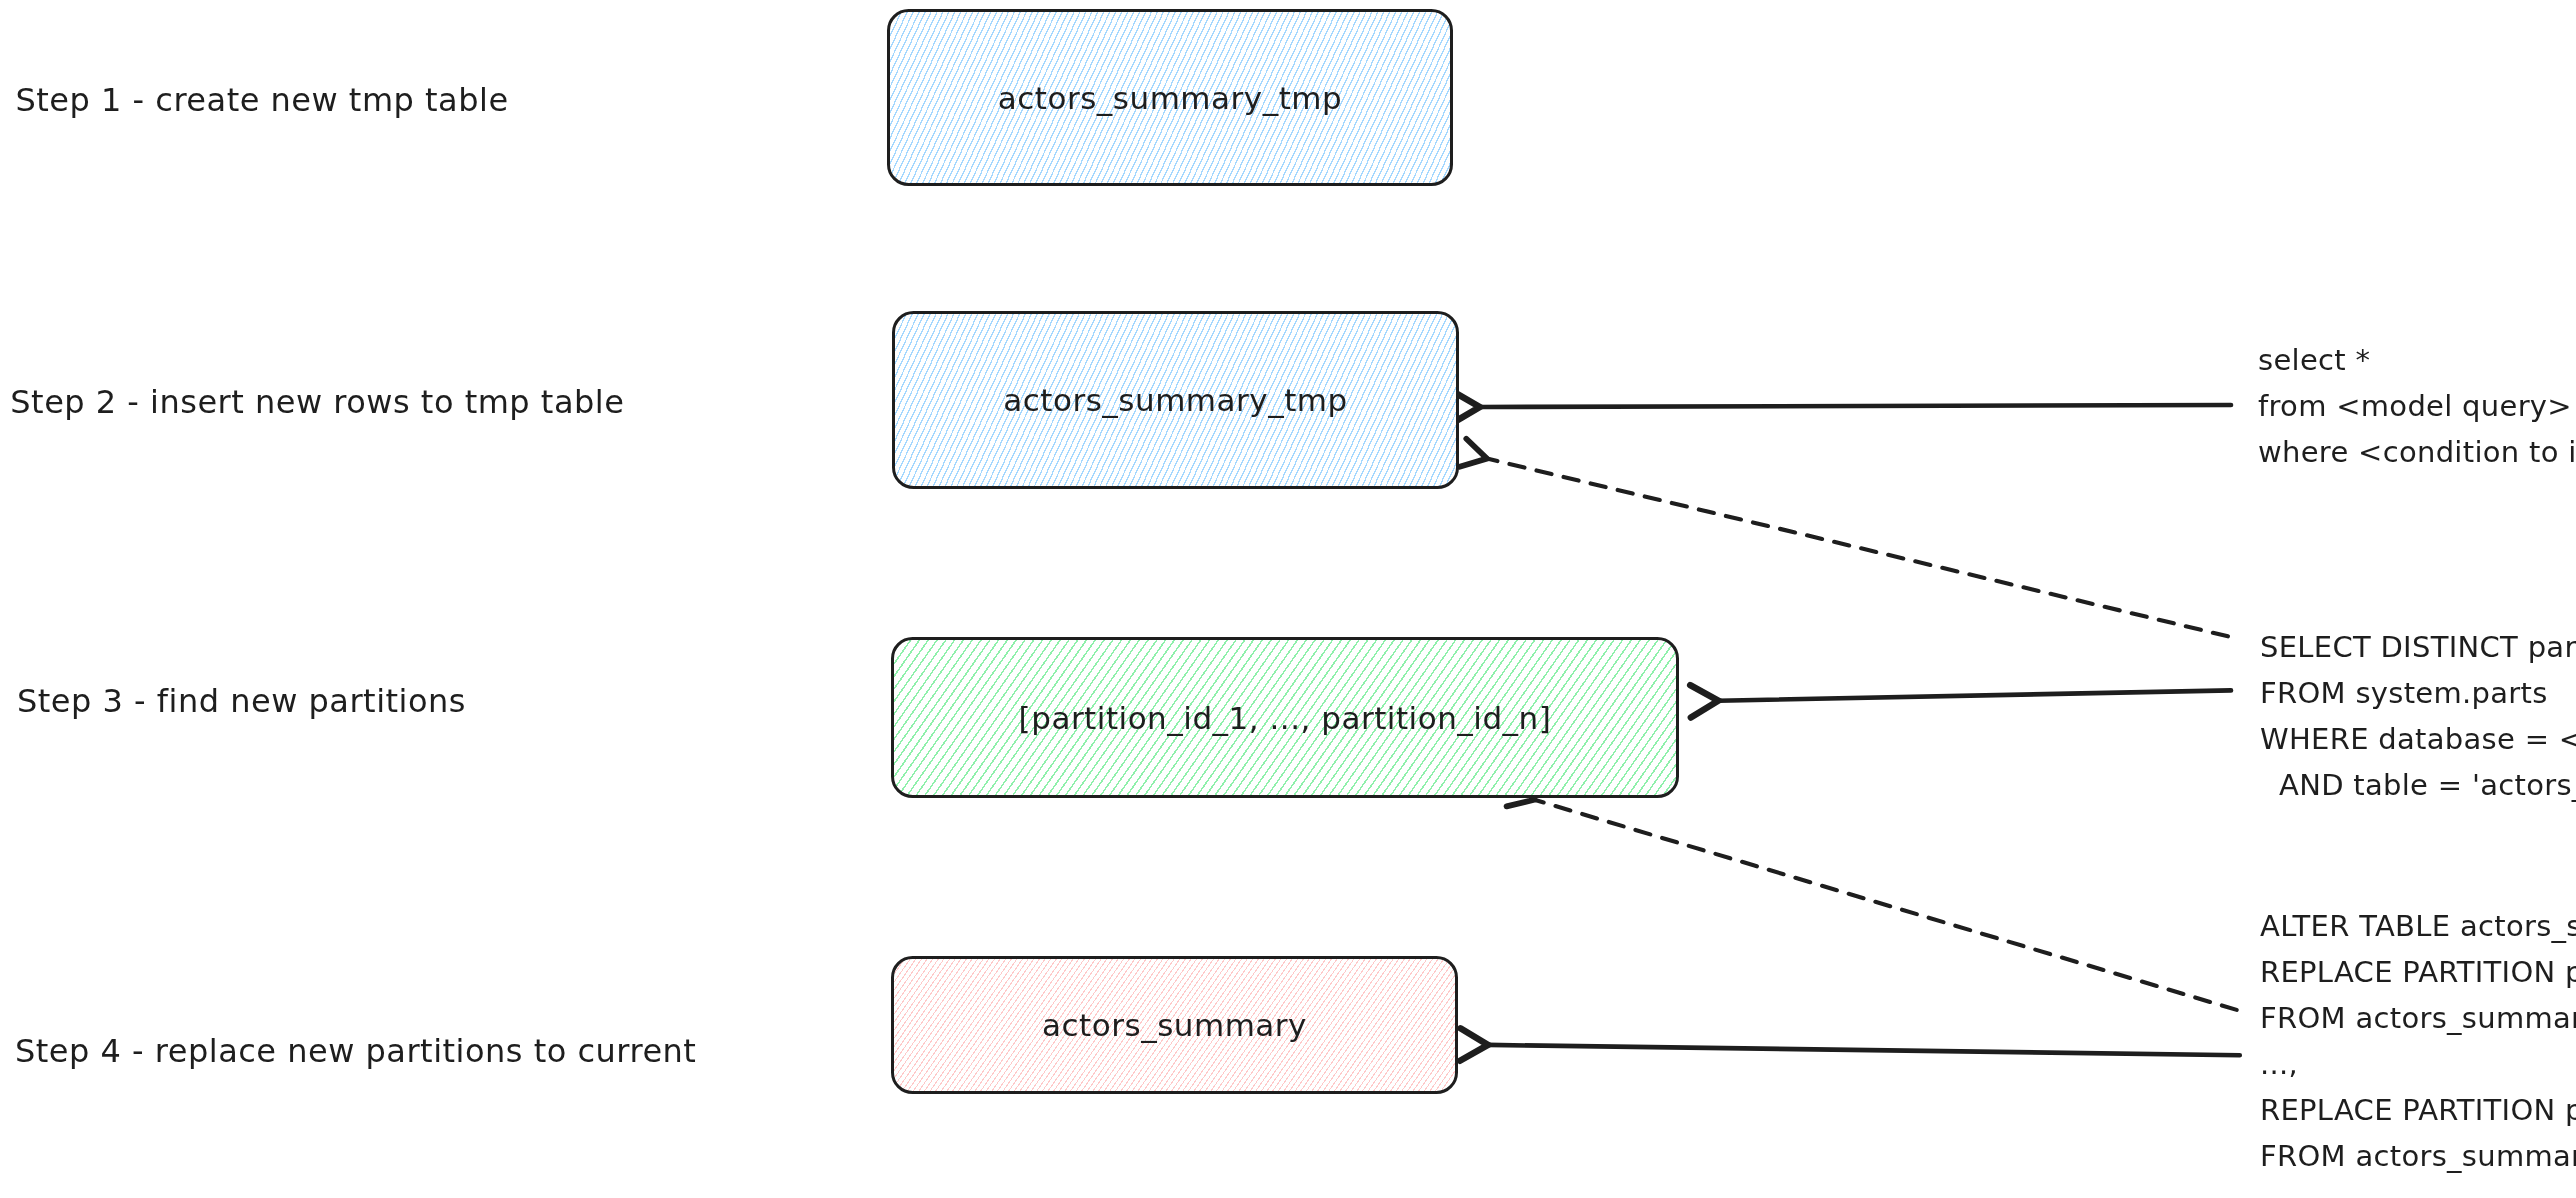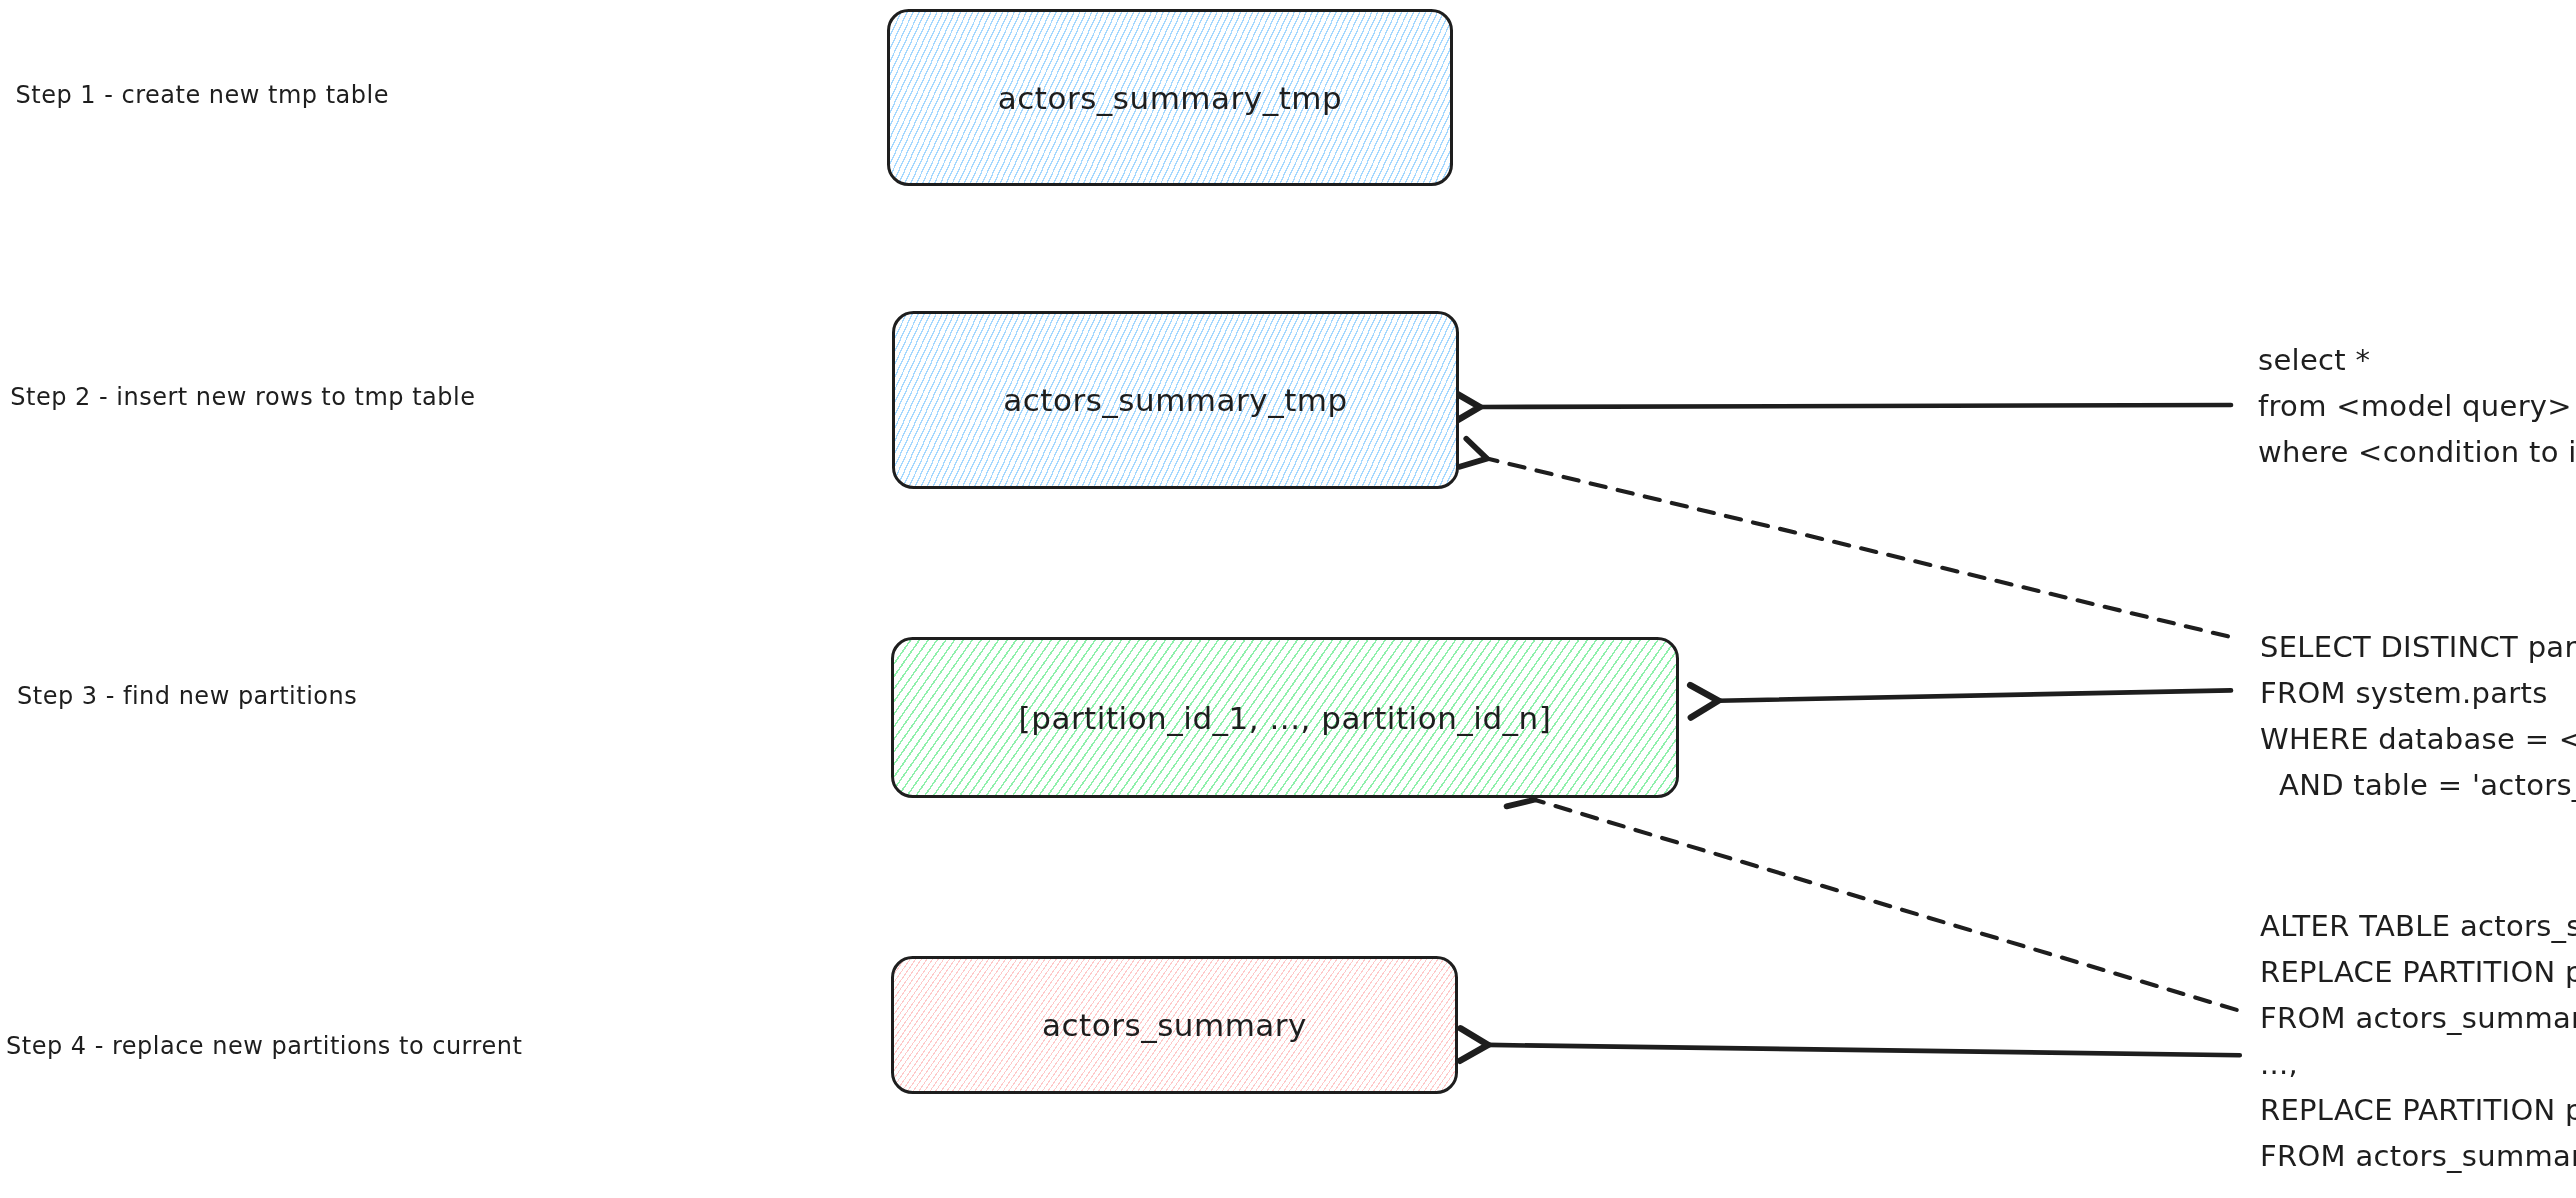--- a/index.html
+++ b/index.html
@@ -7,25 +7,25 @@
     --blue:#a5d8ff;
     --green:#8ff0ab;
     --pink:#ffc9c9;
   }
   *{margin:0;padding:0;box-sizing:border-box;}
   html,body{width:3650px;height:1199px;background:#ffffff;overflow:hidden;
     font-family:"DejaVu Sans",sans-serif;color:var(--stroke);}
   .canvas{position:relative;width:3650px;height:1199px;}
   svg.arrows{position:absolute;left:0;top:0;z-index:1;}
 
-  .step-label{position:absolute;z-index:2;font-size:24px;white-space:nowrap;letter-spacing:0.5px;}
+  .step-label{position:absolute;z-index:2;font-size:32px;white-space:nowrap;letter-spacing:0.5px;}
   #label1{left:15.5px;top:81px;}
   #label2{left:10.3px;top:383px;}
   #label3{left:17px;top:682px;}
-  #label4{left:6px;top:1032px;text-align:right;}
+  #label4{left:15px;top:1032px;text-align:right;}
 
   .box{position:absolute;z-index:2;border:3.1px solid var(--stroke);border-radius:21.6px;
     display:flex;align-items:center;justify-content:center;
     font-size:31px;letter-spacing:0.5px;white-space:nowrap;background-color:#fff;}
   .box.blue{background-image:repeating-linear-gradient(115deg,transparent 0 4.1px,var(--blue) 4.1px 5.4px);text-align:center;}
   .box.green{background-image:repeating-linear-gradient(125deg,transparent 0 5.7px,var(--green) 5.7px 7.2px);}
   .box.pink{background-image:repeating-linear-gradient(125deg,transparent 0 3.6px,var(--pink) 3.6px 4.6px);}
   #box1{left:887px;top:9.3px;width:566px;height:177px;}
   #box2{left:892px;top:311px;width:567px;height:178px;}
   #box3{left:891px;top:637px;width:788px;height:161px;}

